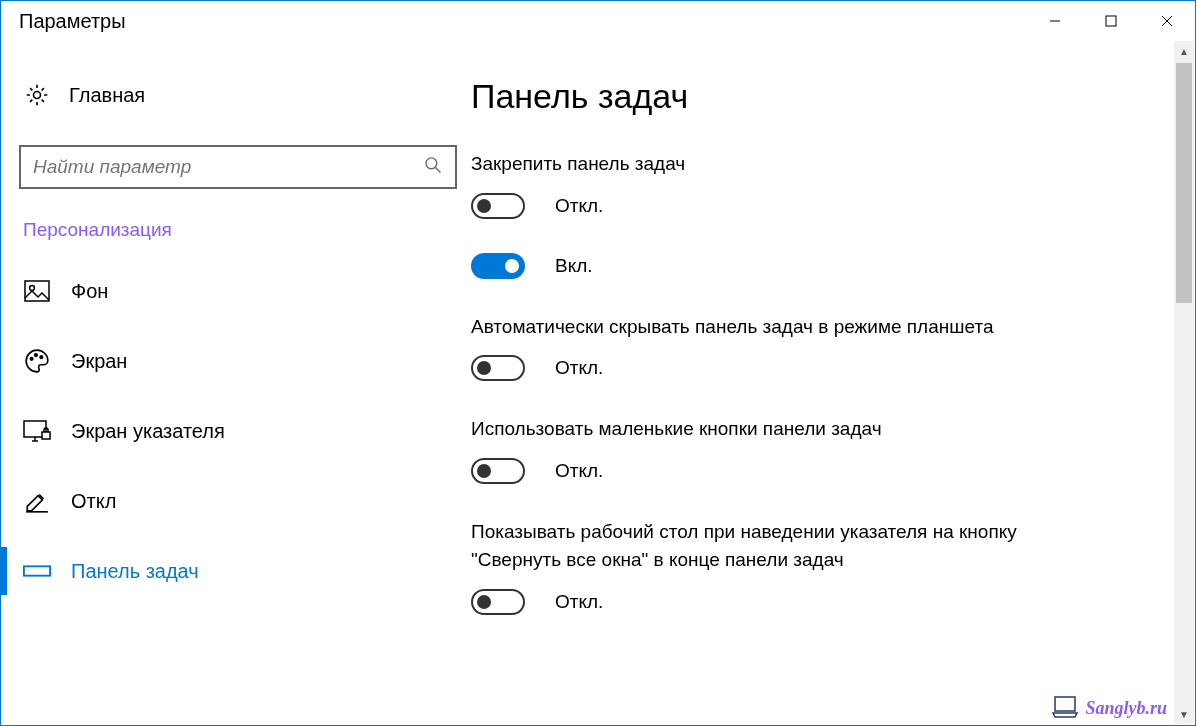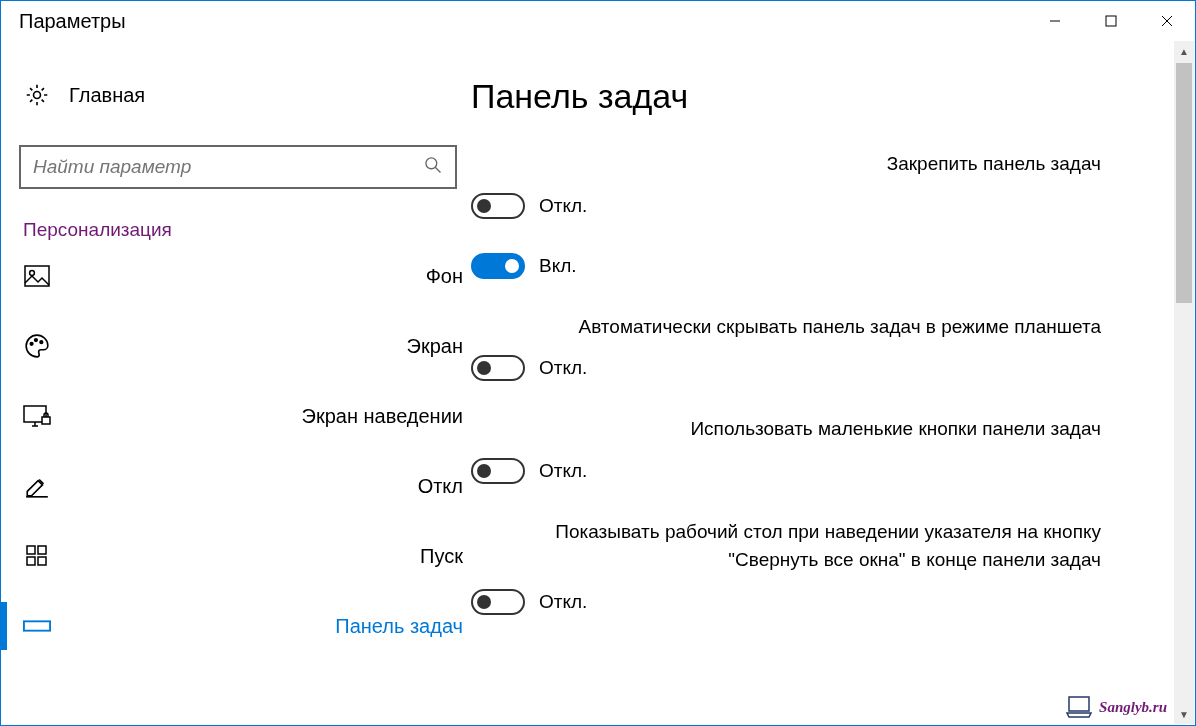--- a/index.html
+++ b/index.html
@@ -69,34 +69,33 @@
     flex: 1;
     border: none;
     outline: none;
     font-size: 19px;
     color: #ec4899;
     font-style: italic;
     background: transparent;
   }
   .section-title {
     font-size: 19px;
-    color: #701a75;
-    margin-bottom: 5px;
+    color: #8b5cf6;
+    margin-bottom: 20px;
     padding-left: 4px;
   }
   .nav-item {
     display: flex;
     align-items: center;
     gap: 20px;
     height: 60px;
     padding-left: 4px;
     margin-bottom: 10px;
     cursor: pointer;
     position: relative;
-    justify-content: space-between;
   }
   .nav-item .nav-label {
     font-size: 20px;
     color: #000;
   }
   .nav-item.active .nav-label {
     color: #0078d7;
   }
   .nav-item.active::before {
     content: "";
@@ -124,33 +123,32 @@
     position: relative;
   }
   .page-title {
     font-size: 34px;
     font-weight: 300;
     margin-bottom: 34px;
     color: #000;
   }
   .setting {
     margin-bottom: 34px;
-    text-align: right;
   }
   .setting-label {
     font-size: 19px;
     color: #000;
     margin-bottom: 14px;
     line-height: 1.5;
     max-width: 630px;
   }
   .toggle-row {
     display: flex;
     align-items: center;
-    gap: 14px;
+    gap: 30px;
   }
   .toggle {
     width: 54px;
     height: 26px;
     border-radius: 13px;
     position: relative;
     cursor: pointer;
   }
   .toggle.off {
     border: 2px solid #333;
@@ -211,27 +209,27 @@
     justify-content: center;
     font-size: 10px;
     color: #555;
   }
   .scrollbar-arrow.up { top: 0; }
   .scrollbar-arrow.down { bottom: 0; }
   .watermark {
     position: absolute;
     right: 28px;
     bottom: 6px;
-    font-size: 15px;
+    font-size: 18px;
     font-style: italic;
     font-weight: bold;
-    color: #701a75;
+    color: #8b5cf6;
     font-family: "Comic Sans MS", cursive;
     display: flex;
-    align-items: center;
+    align-items: flex-end;
     gap: 6px;
   }
 </style>
 </head>
 <body>
 
 <div class="titlebar">
   <span>Параметры</span>
 </div>
 <div class="win-controls">
@@ -303,45 +301,34 @@
     <div class="nav-item">
       <span class="icon-slot">
         <svg width="28" height="24" viewBox="0 0 28 24" fill="none" stroke="#000" stroke-width="1.5">
           <rect x="1" y="2" width="22" height="16"></rect>
             <line x1="9" y2="22" x2="15" y1="22"></line>
             <line x1="12" y1="18" x2="12" y2="22"></line>
           <rect x="19" y="13" width="8" height="7" fill="#fff"></rect>
             <path d="M21 13v-2a2 2 0 014 0v2"></path>
         </svg>
       </span>
-      <span class="nav-label">Экран наведении</span>
+      <span class="nav-label">Экран указателя</span>
     </div>
 
     <div class="nav-item">
       <span class="icon-slot">
         <svg width="26" height="26" viewBox="0 0 24 24" fill="none" stroke="#000" stroke-width="1.5">
           <path d="M3 17l10-10 4 4-10 10H3v-4z"></path>
             <path d="M14 6l4 4"></path>
             <line x1="2" y1="22" x2="22" y2="22"></line>
         </svg>
       </span>
       <span class="nav-label">Откл</span>
     </div>
 
-    <div class="nav-item">
-      <span class="icon-slot">
-        <svg width="24" height="24" viewBox="0 0 24 24" fill="none" stroke="#000" stroke-width="1.5">
-          <rect x="2" y="2" width="8" height="8"></rect>
-            <rect x="13" y="2" width="8" height="8"></rect>
-          <rect x="2" y="13" width="8" height="8"></rect>
-            <rect x="13" y="13" width="8" height="8"></rect>
-        </svg>
-      </span>
-      <span class="nav-label">Пуск</span>
-    </div>
 
     <div class="nav-item active">
       <span class="icon-slot">
         <svg width="30" height="22" viewBox="0 0 30 22" fill="none" stroke="#0078d7" stroke-width="2">
           <rect x="1" y="6" width="28" height="10"></rect>
         </svg>
       </span>
       <span class="nav-label">Панель задач</span>
     </div>
   </div>

